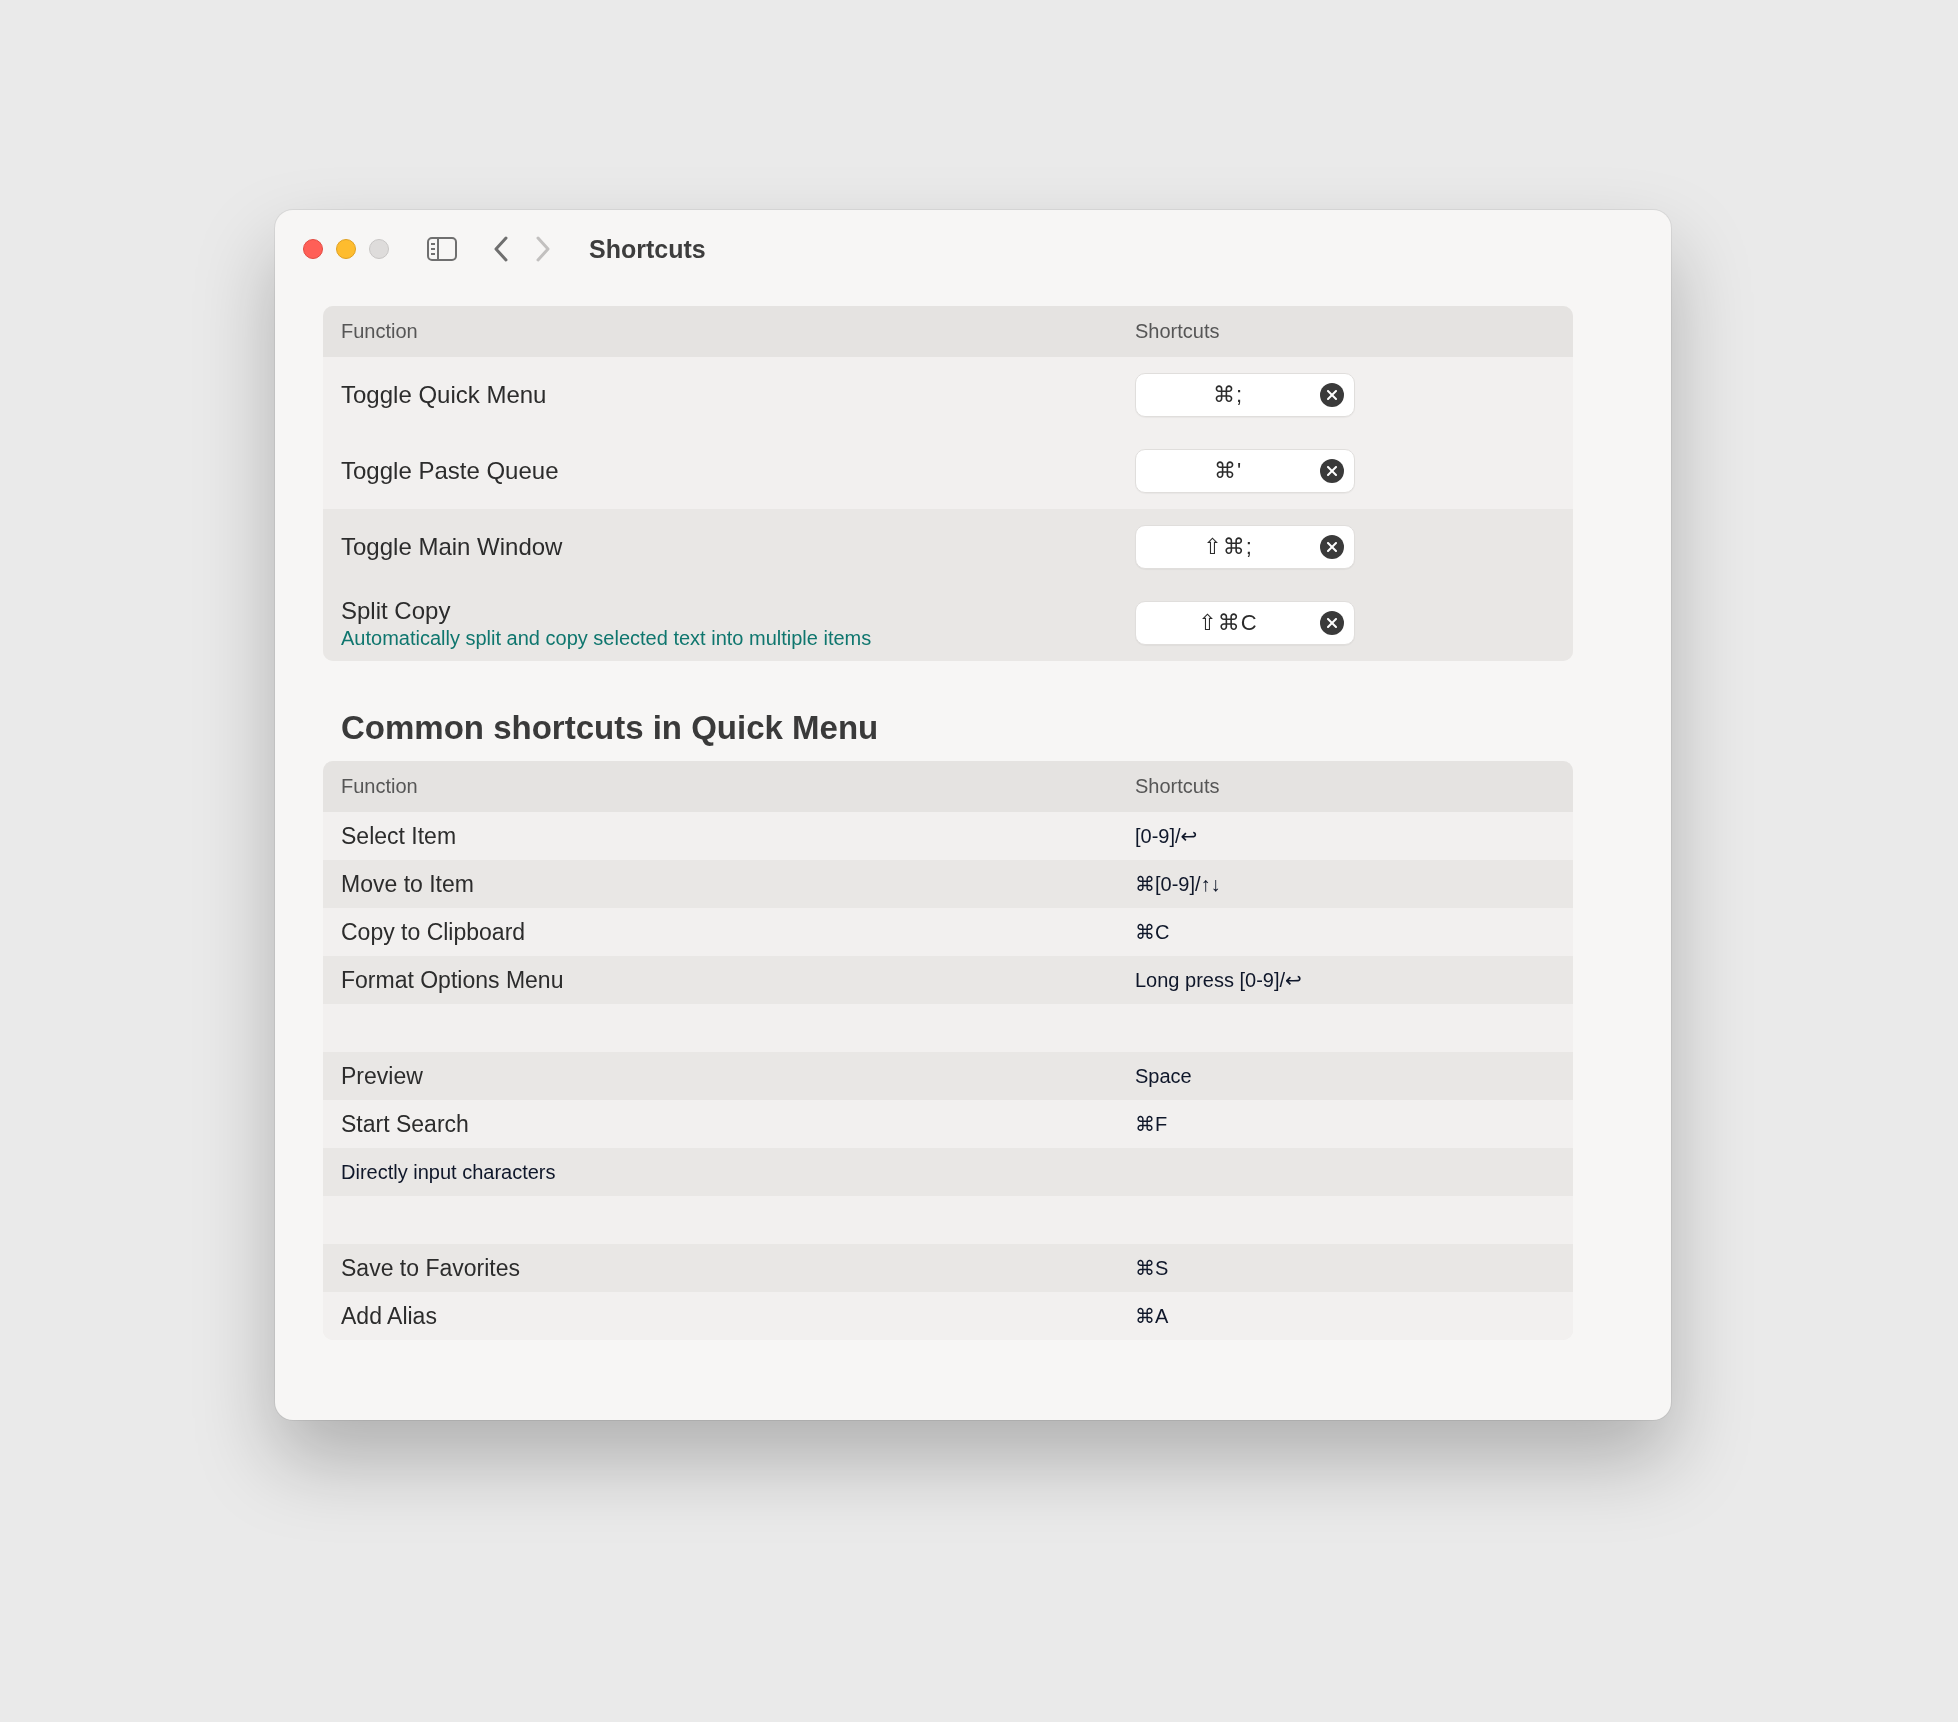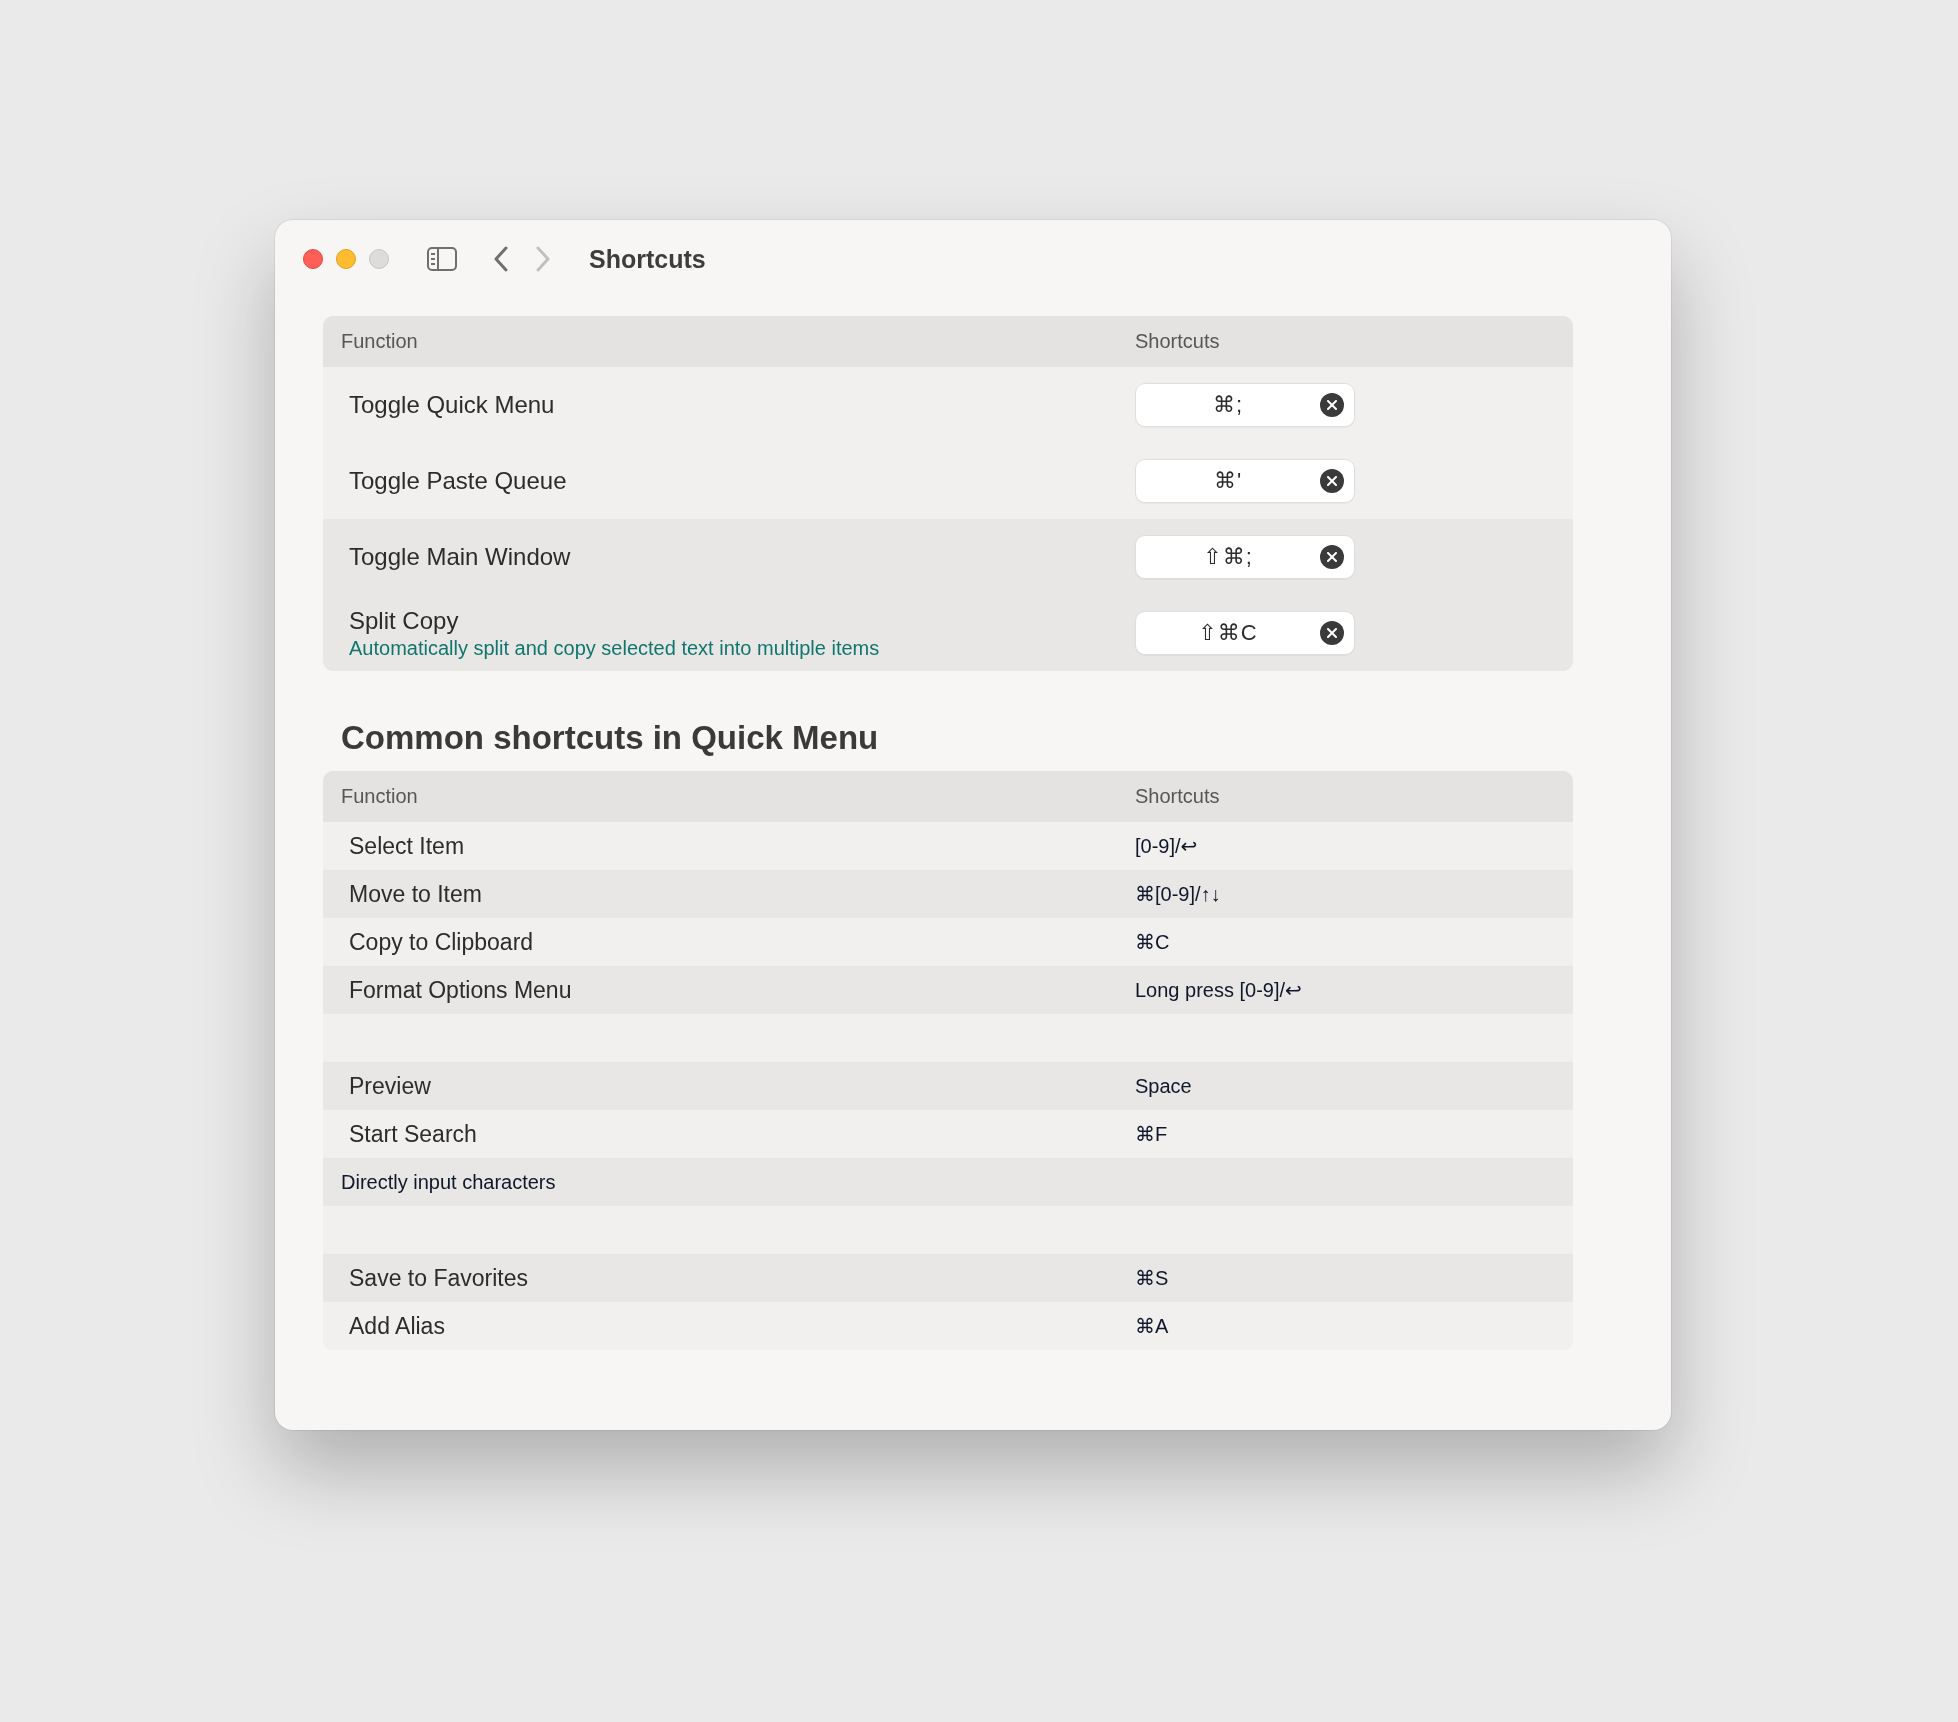--- a/index.html
+++ b/index.html
@@ -14,21 +14,21 @@
   .stage {
     width: 1958px;
     height: 1722px;
     background: #eaeaea;
     position: relative;
     transform-origin: top left;
   }
   .window {
     position: absolute;
     left: 275px;
-    top: 220px;
+    top: 210px;
     width: 1396px;
     height: 1210px;
     background: #f7f6f5;
     border-radius: 18px;
     box-shadow: 0 40px 80px rgba(0,0,0,0.25), 0 0 0 1px rgba(0,0,0,0.06);
     overflow: hidden;
   }
   .titlebar {
     display: flex;
     align-items: center;
@@ -98,21 +98,20 @@
   }
   .table.main .trow { min-height: 76px; }
   .trow.alt { background: #f2f0ef; }
   .trow.norm { background: #e9e7e5; }
   .func-cell {
     flex: 1 1 auto;
     display: flex;
     flex-direction: column;
     justify-content: flex-start;
     padding: 10px 0;
-    margin-left: 8px;
   }
   .func-label {
     font-size: 24px;
     color: #2c2c2c;
   }
   .func-sub {
     font-size: 20px;
     color: #0f766e;
     margin-top: 2px;
   }

